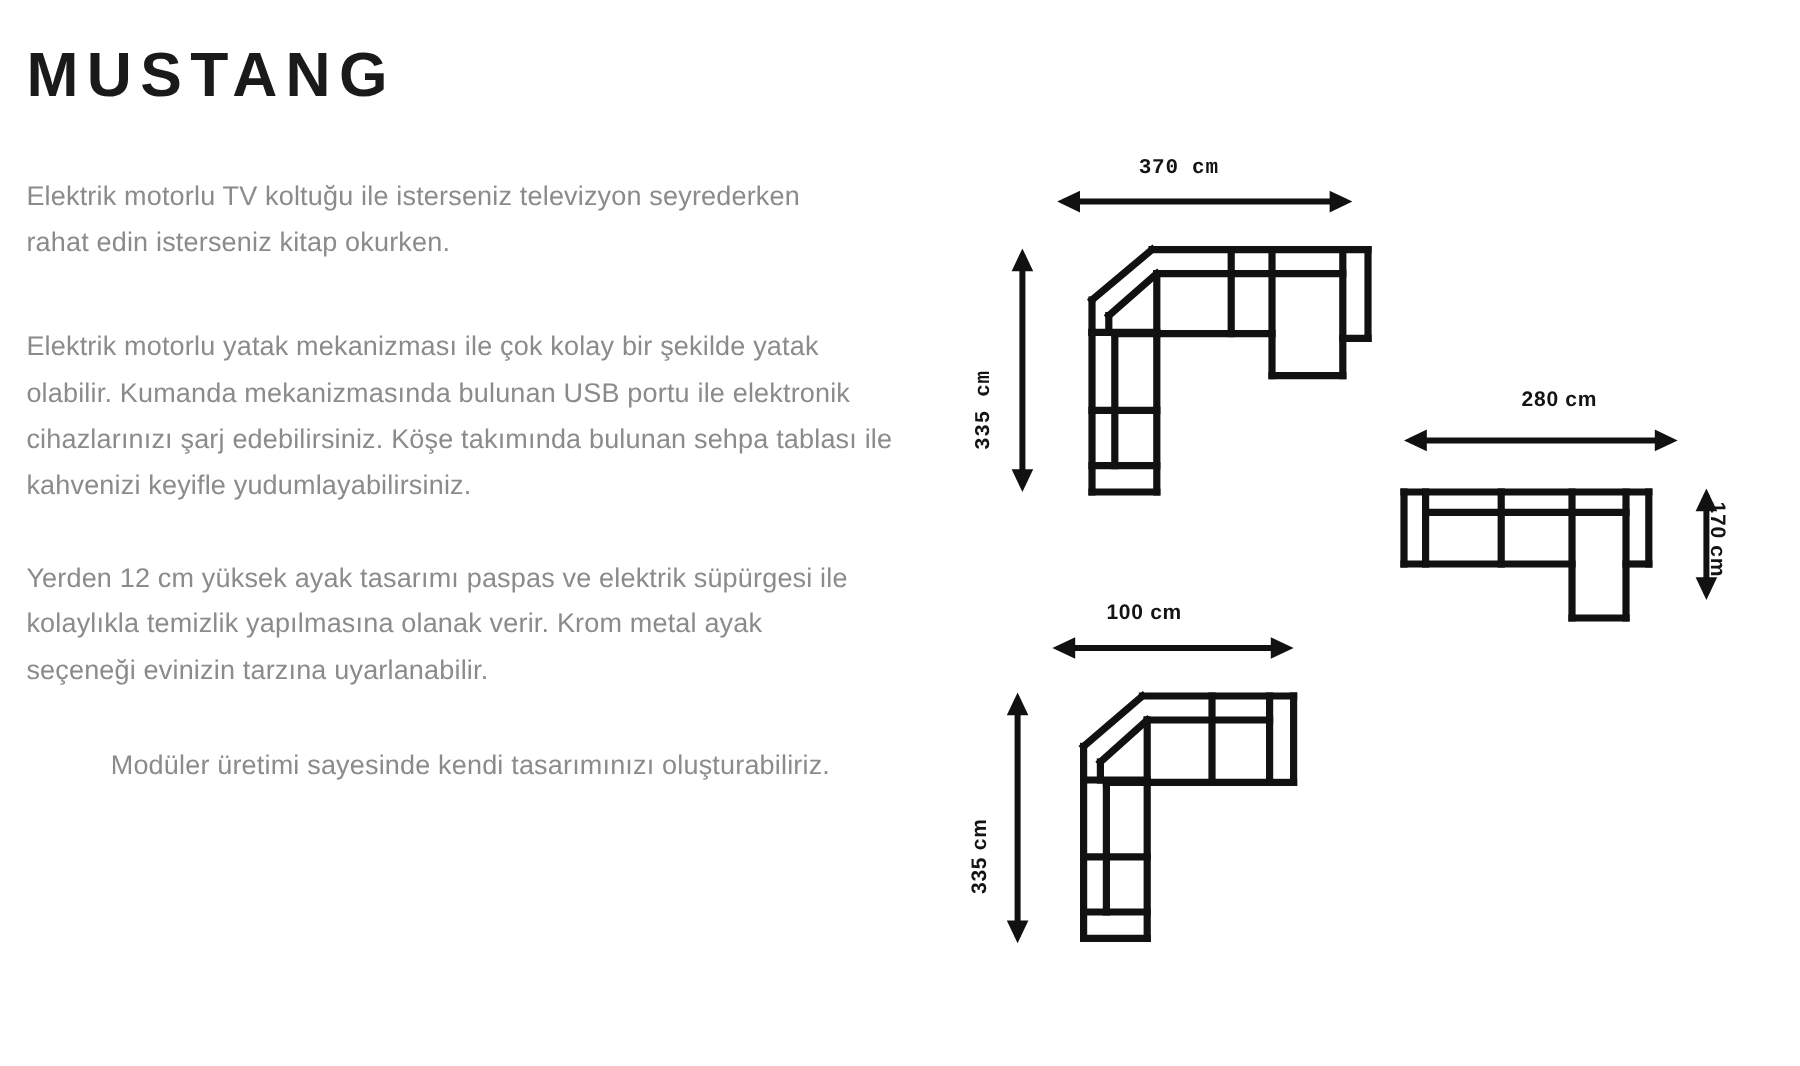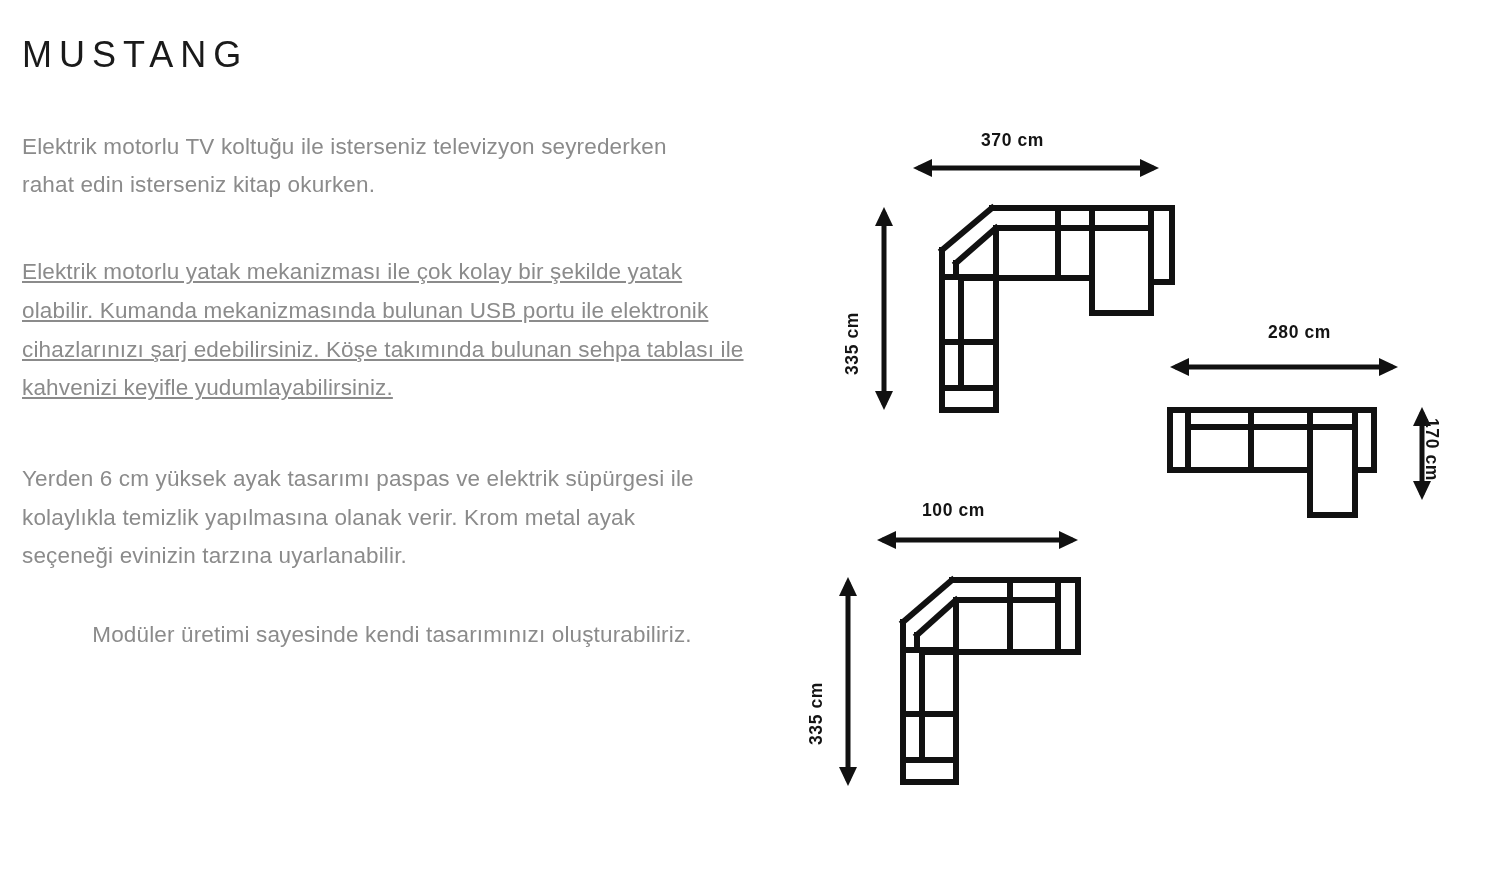--- a/index.html
+++ b/index.html
@@ -20,48 +20,48 @@
   }
 
   
   #text-column {
     position: absolute;
     left: 22px;
     top: 36px;
     width: 740px;
   }
   #product-title {
-    font-size: 36px;
-    font-weight: 400;
+    font-size: 52px;
+    font-weight: 700;
     letter-spacing: 7px;
     color: #1a1a1a;
     line-height: 1.05;
     margin: 0 0 54px 0;
     white-space: nowrap;
   }
   .para {
     font-size: 22.5px;
     line-height: 1.72;
     color: #8b8b8b;
     margin: 0 0 34px 0;
     letter-spacing: 0.15px;
     font-weight: 400;
   }
   .para:last-child { margin-bottom: 0; text-align: center; }
   .para.p1 { width: 700px; }
   .para.p2 { width: 680px; margin-bottom: 48px; }
-  .para.p3 { width: 730px; margin-bottom: 52px; text-decoration: underline; }
+  .para.p3 { width: 730px; margin-bottom: 38px; }
   .para.p4 { width: 700px; margin-bottom: 40px; }
   .para.p5 { width: 740px; }
 
   
   .drawing {
     position: absolute;
   }
-  #drawing-corner-370 { left: 796px; top: 120px; }
+  #drawing-corner-370 { left: 764px; top: 120px; font-family: Liberation Mono, monospace; }
   #drawing-chaise-320 { left: 1150px; top: 310px; }
   #drawing-corner-300 { left: 770px; top: 490px; }
 
   .dim-label {
     position: absolute;
     font-size: 17.5px;
     font-weight: bold;
     color: #141414;
     letter-spacing: 0.6px;
     white-space: nowrap;
@@ -83,21 +83,21 @@
 
   <div id="text-column">
 
     <h1 id="product-title">MUSTANG</h1>
 
 
     <p class="para p2">Elektrik motorlu TV koltuğu ile isterseniz televizyon seyrederken rahat edin isterseniz kitap okurken.</p>
 
     <p class="para p3">Elektrik motorlu yatak mekanizması ile çok kolay bir şekilde yatak olabilir. Kumanda mekanizmasında bulunan USB portu ile elektronik cihazlarınızı şarj edebilirsiniz. Köşe takımında bulunan sehpa tablası ile kahvenizi keyifle yudumlayabilirsiniz.</p>
 
-    <p class="para p4">Yerden 6 cm yüksek ayak tasarımı paspas ve elektrik süpürgesi ile kolaylıkla temizlik yapılmasına olanak verir. Krom metal ayak seçeneği evinizin tarzına uyarlanabilir.</p>
+    <p class="para p4">Yerden 12 cm yüksek ayak tasarımı paspas ve elektrik süpürgesi ile kolaylıkla temizlik yapılmasına olanak verir. Krom metal ayak seçeneği evinizin tarzına uyarlanabilir.</p>
 
     <p class="para p5">Modüler üretimi sayesinde kendi tasarımınızı oluşturabiliriz.</p>
   </div>
 
   <div class="drawing" id="drawing-corner-370">
 
     <div class="dim-label" style="left:185px; top:10px;">370 cm</div>
 
     <div class="dim-label vert-ccw" style="left:46px; top:255px;">335 cm</div>
 

